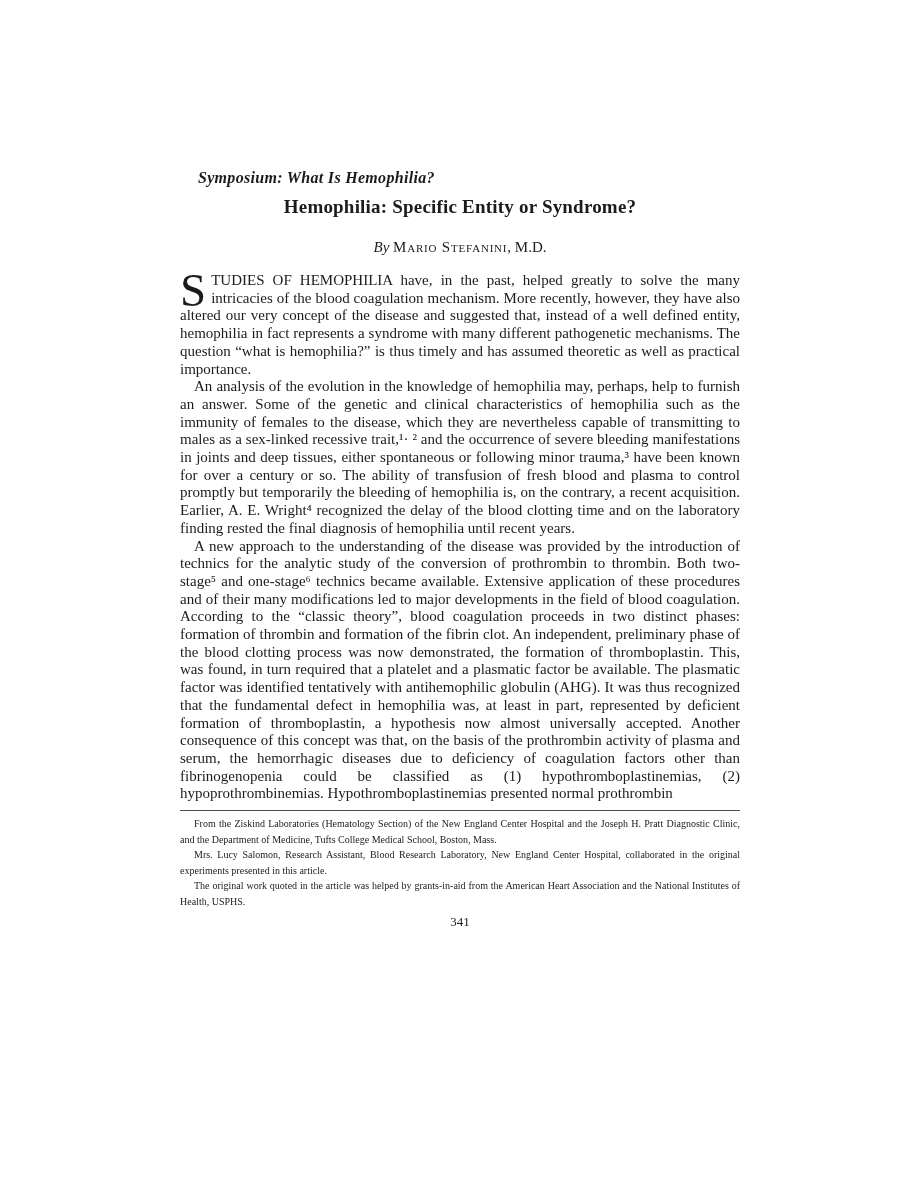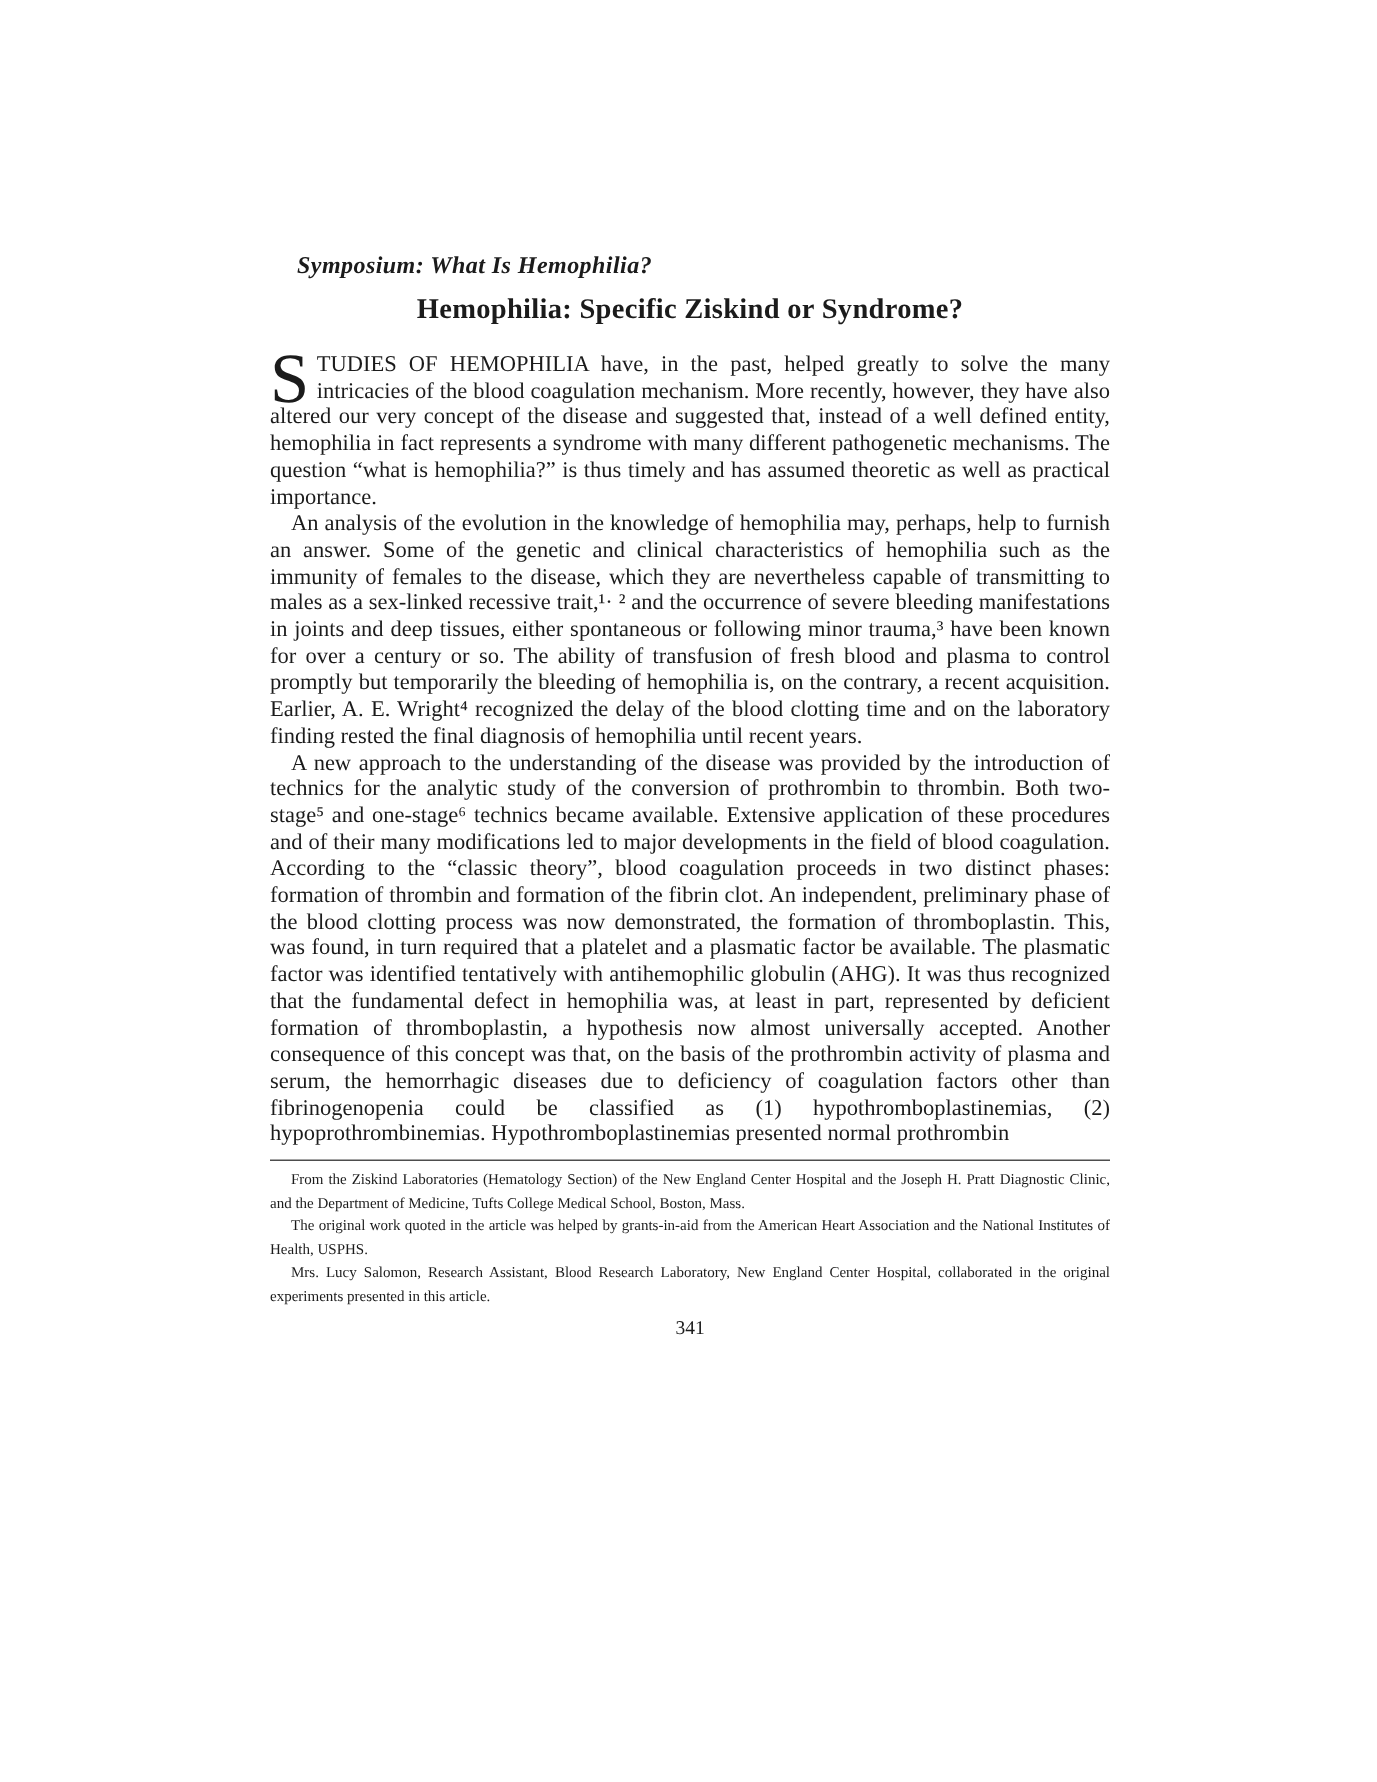--- a/index.html
+++ b/index.html
@@ -91,35 +91,36 @@
   }
 </style>
 </head>
 <body>
 
 <div class="scan-page">
   <div class="article">
 
     <div class="symposium-line">Symposium: What Is Hemophilia?</div>
 
-    <h1 class="article-title">Hemophilia: Specific Ziskind or Syndrome?</h1>
+    <h1 class="article-title">Hemophilia: Specific Entity or Syndrome?</h1>
 
+    <div class="byline"><span class="by">By</span> <span class="author">Mario Stefanini</span><span>, M.D.</span></div>
 
     <div class="body-text">
 
       <p class="para"><span class="dropcap">S</span><span>TUDIES OF HEMOPHILIA have, in the past, helped greatly to solve the many intricacies of the blood coagulation mechanism. More recently, however, they have also altered our very concept of the disease and suggested that, instead of a well defined entity, hemophilia in fact represents a syndrome with many different pathogenetic mechanisms. The question “what is hemophilia?” is thus timely and has assumed theoretic as well as practical importance.</span></p>
 
       <p class="para indented">An analysis of the evolution in the knowledge of hemophilia may, perhaps, help to furnish an answer. Some of the genetic and clinical characteristics of hemophilia such as the immunity of females to the disease, which they are nevertheless capable of transmitting to males as a sex-linked recessive trait,¹· ² and the occurrence of severe bleeding manifestations in joints and deep tissues, either spontaneous or following minor trauma,³ have been known for over a century or so. The ability of transfusion of fresh blood and plasma to control promptly but temporarily the bleeding of hemophilia is, on the contrary, a recent acquisition. Earlier, A. E. Wright⁴ recognized the delay of the blood clotting time and on the laboratory finding rested the final diagnosis of hemophilia until recent years.</p>
 
       <p class="para indented">A new approach to the understanding of the disease was provided by the introduction of technics for the analytic study of the conversion of prothrombin to thrombin. Both two-stage⁵ and one-stage⁶ technics became available. Extensive application of these procedures and of their many modifications led to major developments in the field of blood coagulation. According to the “classic theory”, blood coagulation proceeds in two distinct phases: formation of thrombin and formation of the fibrin clot. An independent, preliminary phase of the blood clotting process was now demonstrated, the formation of thromboplastin. This, was found, in turn required that a platelet and a plasmatic factor be available. The plasmatic factor was identified tentatively with antihemophilic globulin (AHG). It was thus recognized that the fundamental defect in hemophilia was, at least in part, represented by deficient formation of thromboplastin, a hypothesis now almost universally accepted. Another consequence of this concept was that, on the basis of the prothrombin activity of plasma and serum, the hemorrhagic diseases due to deficiency of coagulation factors other than fibrinogenopenia could be classified as (1) hypothromboplastinemias, (2) hypoprothrombinemias. Hypothromboplastinemias presented normal prothrombin</p>
     </div>
 
     <hr class="footnote-rule">
 
     <div class="footnotes">
       <p class="fnote">From the Ziskind Laboratories (Hematology Section) of the New England Center Hospital and the Joseph H. Pratt Diagnostic Clinic, and the Department of Medicine, Tufts College Medical School, Boston, Mass.</p>
+      <p class="fnote">Mrs. Lucy Salomon, Research Assistant, Blood Research Laboratory, New England Center Hospital, collaborated in the original experiments presented in this article.</p>
       <p class="fnote">The original work quoted in the article was helped by grants-in-aid from the American Heart Association and the National Institutes of Health, USPHS.</p>
-      <p class="fnote">Mrs. Lucy Salomon, Research Assistant, Blood Research Laboratory, New England Center Hospital, collaborated in the original experiments presented in this article.</p>
     </div>
 
     <div class="page-number">341</div>
   </div>
 </div>
 
 </body></html>

